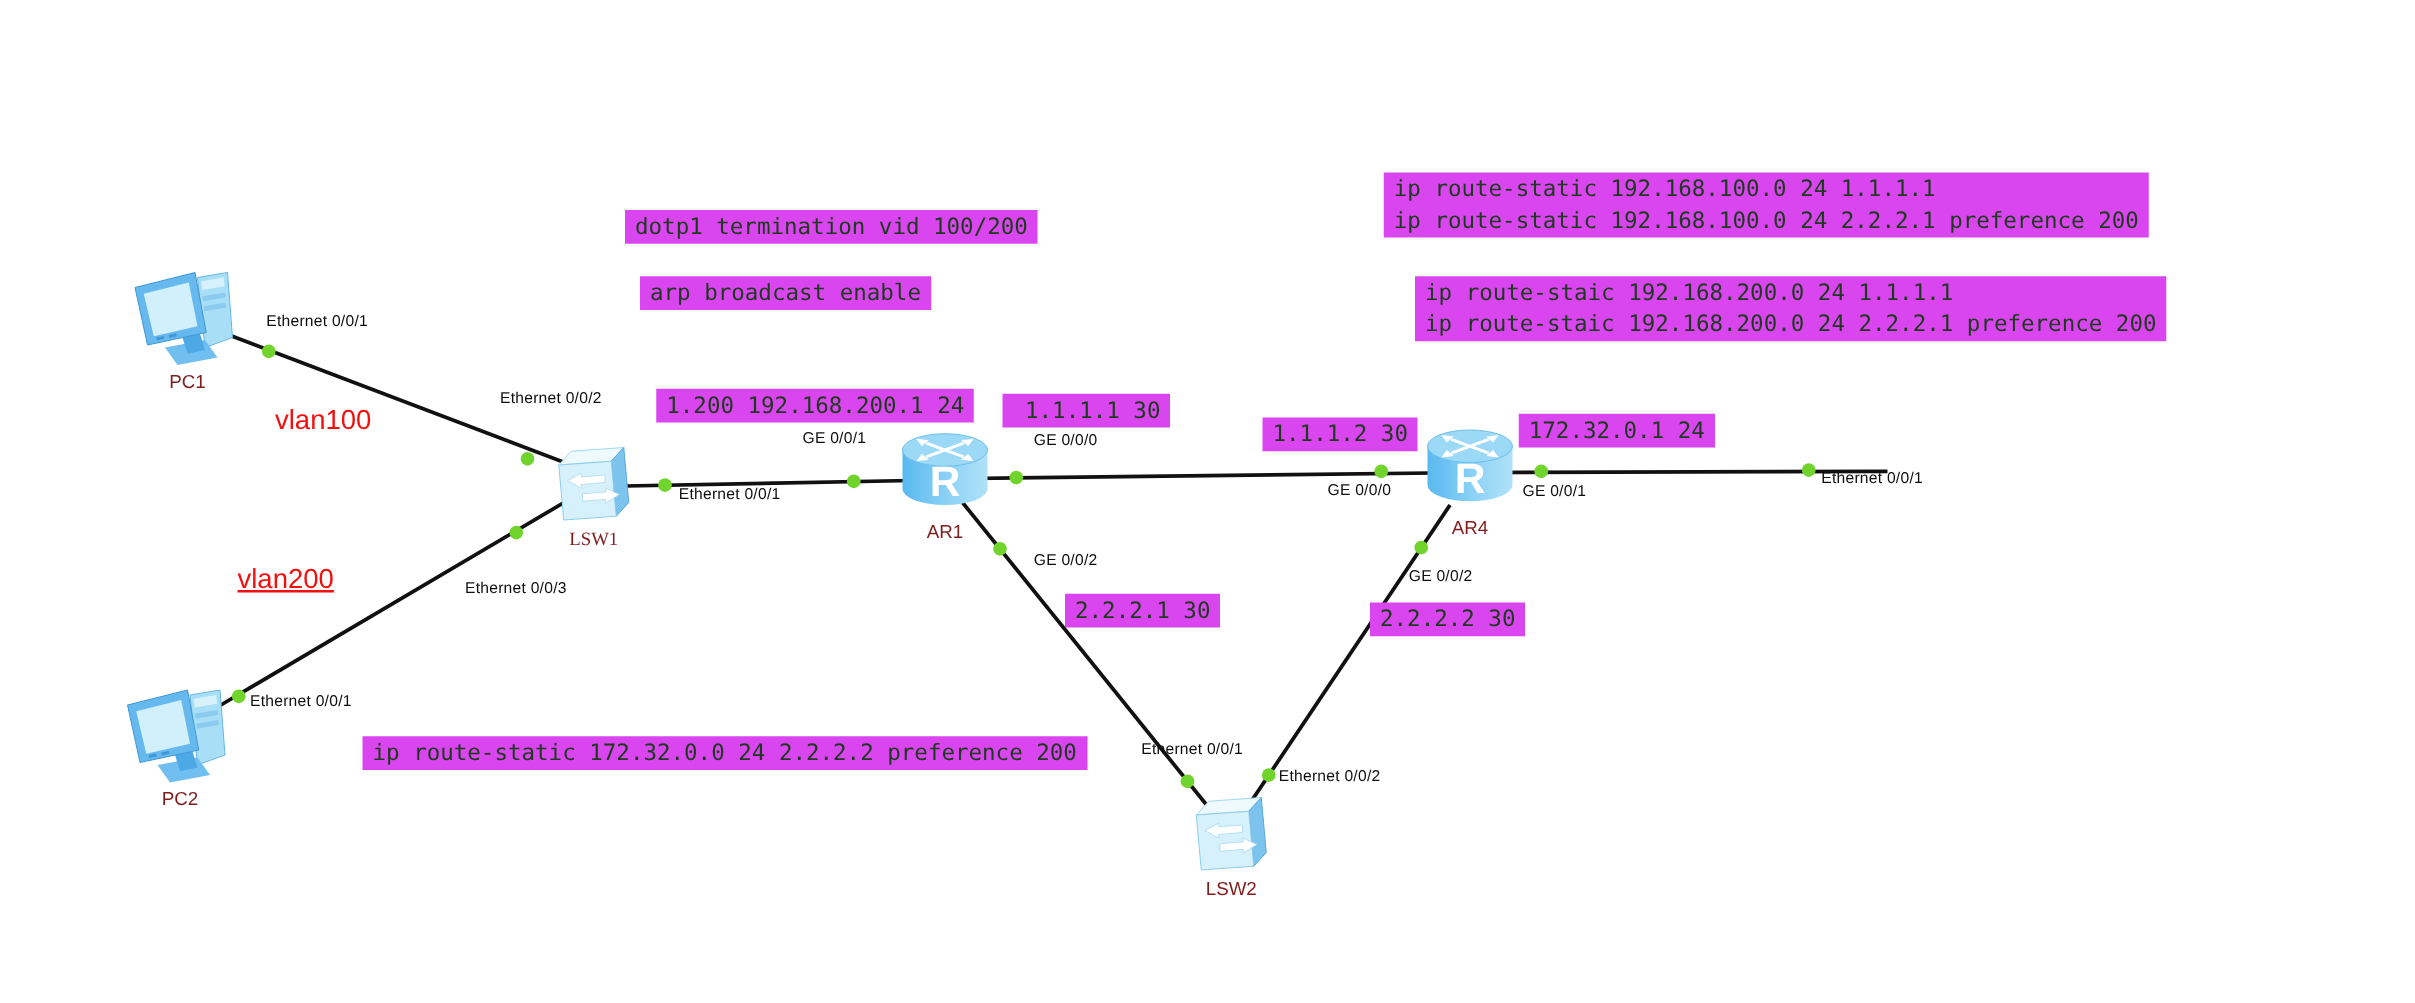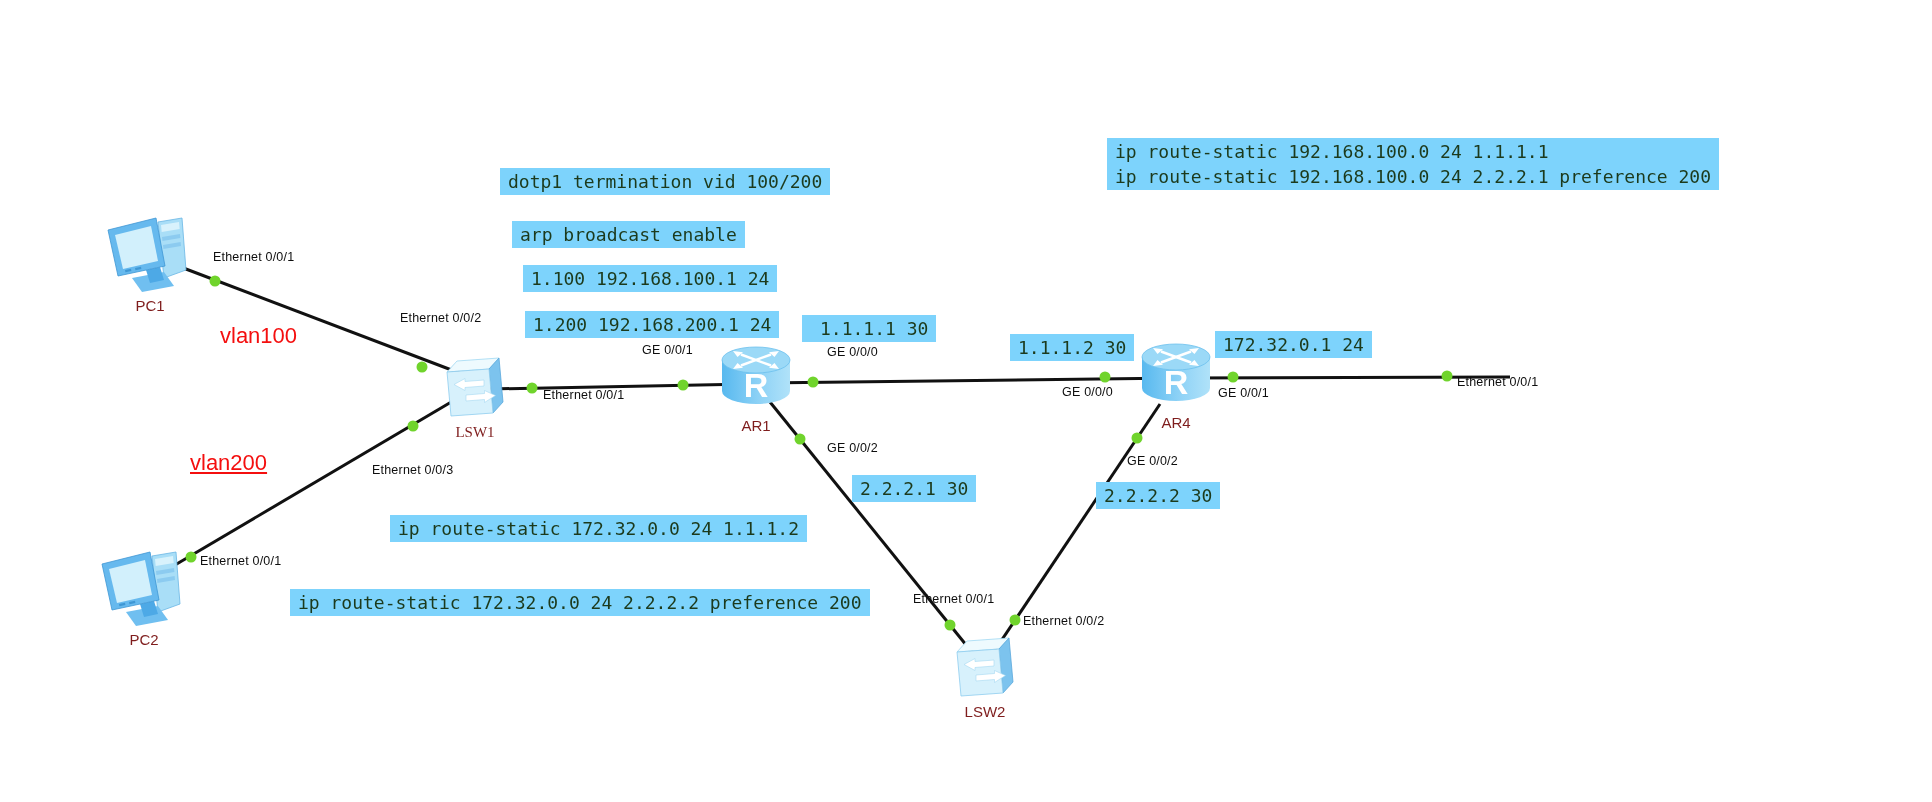--- a/index.html
+++ b/index.html
@@ -27,21 +27,21 @@
   .vlan-label{
     position:absolute;white-space:nowrap;
     font-size:22px;color:#f40f0f;
   }
   .annotation{
     position:absolute;white-space:pre;
     font-family:"DejaVu Sans Mono","Liberation Mono",monospace;
     font-size:18px;line-height:25px;
     padding:1px 8px;
     color:#1c3a1c;
-    background:#7dd3fc;
+    background:#d946ef;
   }
 </style>
 </head>
 <body>
 
 <div id="stage">
   <svg id="link-layer" xmlns="http://www.w3.org/2000/svg">
       <line x1="178" y1="266" x2="470" y2="377" stroke="#111111" stroke-width="3"></line>
       <line x1="175" y1="565" x2="458" y2="398" stroke="#111111" stroke-width="3"></line>
       <line x1="490" y1="389" x2="750" y2="384" stroke="#111111" stroke-width="3"></line>
@@ -171,24 +171,24 @@
     <div class="port-label" style="left: 1062px; top: 385px;">GE 0/0/0</div>
     <div class="port-label" style="left: 1218px; top: 386px;">GE 0/0/1</div>
     <div class="port-label" style="left: 1127px; top: 454px;">GE 0/0/2</div>
     <div class="port-label" style="left: 913px; top: 592px;">Ethernet 0/0/1</div>
     <div class="port-label" style="left: 1023px; top: 614px;">Ethernet 0/0/2</div>
     <div class="port-label" style="left: 1457px; top: 375px;">Ethernet 0/0/1</div>
     <div class="vlan-label" style="left: 220px; top: 323px;">vlan100</div>
     <div class="vlan-label" style="left: 190px; top: 450px; text-decoration: underline;">vlan200</div>
     <div class="annotation" style="left: 500px; top: 168px;">dotp1 termination vid 100/200</div>
     <div class="annotation" style="left: 512px; top: 221px;">arp broadcast enable</div>
-    <div class="annotation" style="left: 523px; top: 265px;">1.100 192.168.100.1 24</div>
     <div class="annotation" style="left: 525px; top: 311px;">1.200 192.168.200.1 24</div>
     <div class="annotation" style="left: 802px; top: 315px; padding-left: 18px;">1.1.1.1 30</div>
     <div class="annotation" style="left: 1010px; top: 334px;">1.1.1.2 30</div>
     <div class="annotation" style="left: 1215px; top: 331px;">172.32.0.1 24</div>
     <div class="annotation" style="left: 852px; top: 475px;">2.2.2.1 30</div>
     <div class="annotation" style="left: 1096px; top: 482px;">2.2.2.2 30</div>
-    <div class="annotation" style="left: 390px; top: 515px;">ip route-static 172.32.0.0 24 1.1.1.2</div>
     <div class="annotation" style="left: 290px; top: 589px;">ip route-static 172.32.0.0 24 2.2.2.2 preference 200</div>
     <div class="annotation" style="left: 1107px; top: 138px;">ip route-static 192.168.100.0 24 1.1.1.1
 ip route-static 192.168.100.0 24 2.2.2.1 preference 200</div>
+    <div class="annotation" style="left: 1132px; top: 221px;">ip route-staic 192.168.200.0 24 1.1.1.1
+ip route-staic 192.168.200.0 24 2.2.2.1 preference 200</div>
   </div>
 
 </body></html>

